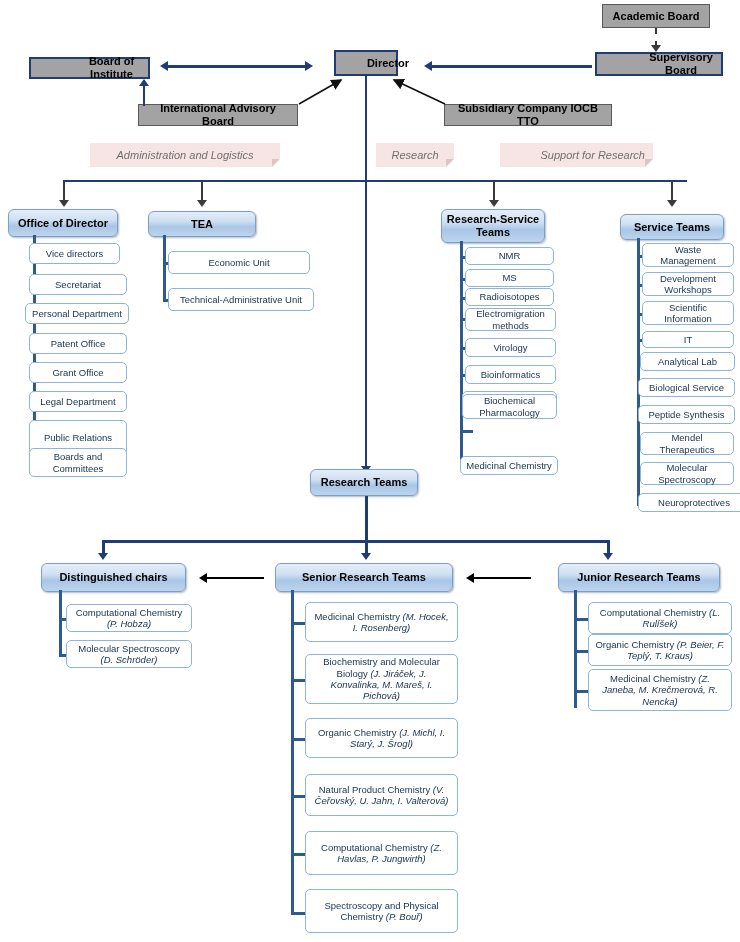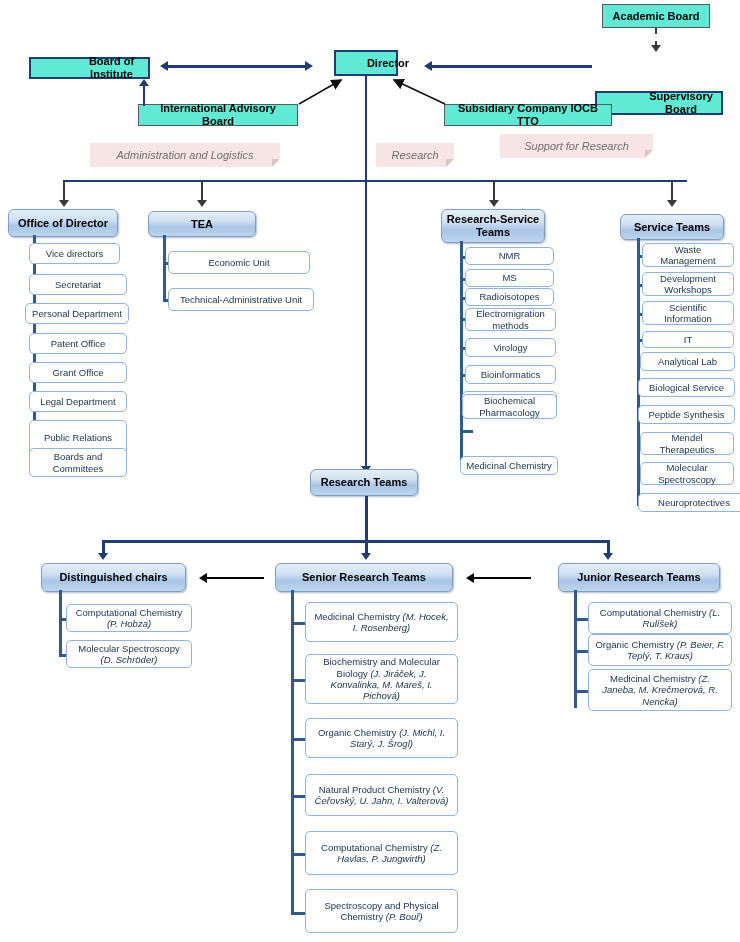--- a/index.html
+++ b/index.html
@@ -17,21 +17,21 @@
     background: #ffffff;
   }
 
   
   .plainbox {
     position: absolute;
     display: flex;
     align-items: center;
     justify-content: center;
     text-align: center;
-    background: #5eead4;
+    background: #a3a3a3;
     font-weight: bold;
     font-size: 11px;
     color: #000000;
     line-height: 1.15;
     padding: 1px 4px;
   }
   .plainbox.navy  { border: 2px solid #1f3c77; padding-left: 48px; }
   .plainbox.gray  { border: 1px solid #5a5a5a; }
 
   
@@ -158,21 +158,21 @@
 
 <div id="chart">
 
   <div class="plainbox gray" style="left:602px; top:4px; width:108px; height:24px;">
     <span>Academic Board</span>
   </div>
 
   <div class="dashline" style="left:655px; top:28px; height:19px;"></div>
   <div class="arrow-down" style="left:651px; top:45px; border-top-color:#3a3a3a;"></div>
 
-  <div class="plainbox navy" style="left:595px; top:52px; width:128px; height:24px;margin-top:39px;">
+  <div class="plainbox navy" style="left:595px; top:52px; width:128px; height:24px;">
     <span>Supervisory Board</span>
   </div>
 
   <div class="plainbox navy" style="left:29px; top:57px; width:121px; height:22px;">
     <span>Board of Institute</span>
   </div>
 
   <div class="plainbox navy" style="left:334px; top:50px; width:64px; height:26px;">
     <span>Director</span>
   </div>
@@ -206,21 +206,21 @@
 
     <line x1="445" y1="104" x2="394" y2="80" stroke="#111111" stroke-width="1.6" marker-end="url(#blkarrow)"></line>
   </svg>
 
   <div class="notelabel" style="left:90px; top:143px; width:190px; height:24px;">
     <span>Administration and Logistics</span>
   </div>
   <div class="notelabel" style="left:376px; top:143px; width:78px; height:24px;">
     <span>Research</span>
   </div>
-  <div class="notelabel" style="left:500px; top:134px; width:153px; height:24px;">
+  <div class="notelabel" style="left:500px; top:143px; width:153px; height:24px;justify-content:flex-end;">
     <span>Support for Research</span>
   </div>
 
   <div class="vline" style="left:365px; top:76px; height:394px;"></div>
   <div class="arrow-down navy" style="left:361px; top:466px;"></div>
 
   <div class="hline" style="left:63px; top:180px; width:624px; height:2px;"></div>
 
   <div class="vline-dk" style="left:63px; top:180px; height:22px;"></div>
   <div class="arrow-down" style="left:59px; top:200px;"></div>

